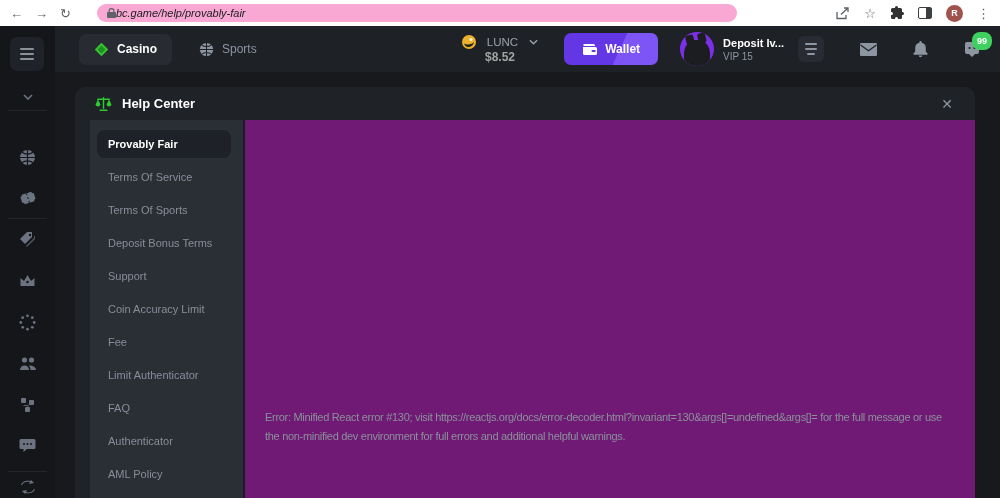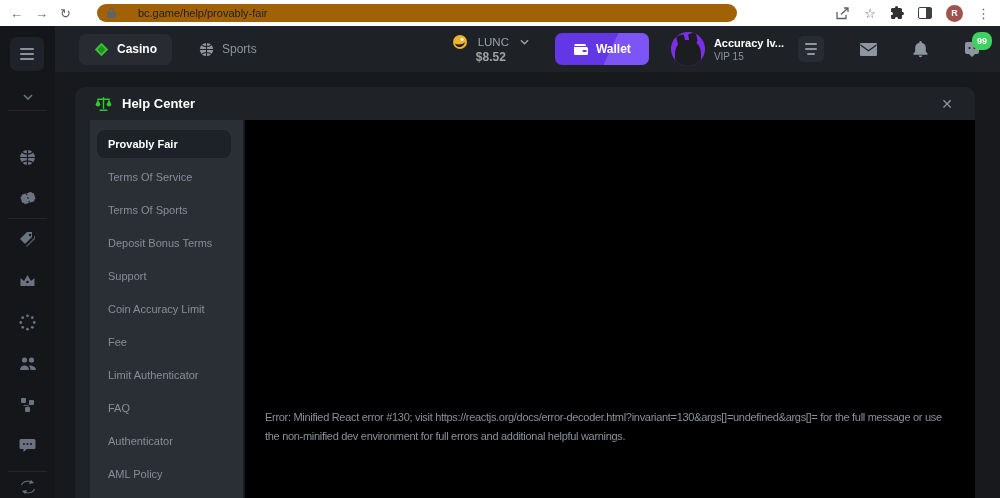--- a/index.html
+++ b/index.html
@@ -2,21 +2,21 @@
 <html><head>
 <meta charset="utf-8">
 <style>
   html,body{margin:0;padding:0;}
   body{width:1000px;height:498px;overflow:hidden;font-family:"Liberation Sans",sans-serif;background:#17191d;}
   .ic{display:block;}
 
   
   .browser{height:26px;background:#ffffff;display:flex;align-items:center;padding:0 10px;gap:12px;box-sizing:border-box;}
   .nav-ic{color:#5f6368;font-size:13px;line-height:1;cursor:pointer;}
-  .url-pill{flex:0 0 620px;height:18px;border-radius:9px;background:#a16207;display:flex;align-items:center;gap:22px;padding:0 10px;margin-left:14px;}
+  .url-pill{flex:0 0 620px;height:18px;border-radius:9px;background:#f9a8d4;display:flex;align-items:center;gap:0;padding:0 10px;margin-left:14px;font-style:italic;}
   .url-text{font-size:11px;color:#202124;}
   .browser-right{margin-left:auto;display:flex;align-items:center;gap:14px;}
   .panel-ic{width:12px;height:10px;border:1.5px solid #3c4043;border-radius:2px;position:relative;}
   .panel-ic::after{content:"";position:absolute;right:0;top:0;width:5px;height:10px;background:#3c4043;}
   .profile-dot{width:17px;height:17px;border-radius:50%;background:#a0524d;color:#fff;font-size:9px;font-weight:bold;display:flex;align-items:center;justify-content:center;}
 
   
   .app{height:472px;display:flex;position:relative;background:#17191d;}
   .sidebar{width:55px;background:#141619;position:relative;flex:0 0 55px;}
   .burger-btn{position:absolute;top:11px;left:10px;width:34px;height:34px;border-radius:7px;background:#1f2228;display:flex;flex-direction:column;align-items:center;justify-content:center;gap:3px;cursor:pointer;}
@@ -54,21 +54,21 @@
   
   .stage{flex:1;position:relative;background:#17191d;}
   .modal{position:absolute;left:20px;width:900px;top:15px;bottom:0;background:#1f2227;border-radius:10px 10px 0 0;}
   .modal-header{height:33px;display:flex;align-items:center;gap:10px;padding:0 20px;}
   .modal-title{font-size:13px;font-weight:bold;color:#ffffff;}
   .modal-close{margin-left:auto;color:#8d95a0;font-size:14px;cursor:pointer;padding:0 2px;}
   .modal-body{position:absolute;top:33px;left:15px;right:0;bottom:0;display:flex;overflow:hidden;}
   .help-menu{width:155px;flex:0 0 155px;background:#2a2e35;border-right:2px solid #191c20;padding-top:10px;box-sizing:border-box;}
   .menu-item{height:28px;line-height:28px;margin:0 12px 5px 7px;padding:0 11px;border-radius:5px;font-size:11px;color:#878e99;cursor:pointer;white-space:nowrap;overflow:hidden;}
   .menu-item.active{background:#1e2127;color:#ffffff;font-weight:bold;border-radius:8px;}
-  .help-content{flex:1;background:#000000;position:relative;}
+  .help-content{flex:1;background:#701a75;position:relative;}
   .error-text{position:absolute;left:20px;top:288px;width:690px;font-size:11px;letter-spacing:-0.3px;line-height:19px;color:#8a919b;word-break:break-word;}
 </style>
 </head>
 <body>
 
 <div class="browser">
   <span class="nav-ic">←</span>
   <span class="nav-ic">→</span>
   <span class="nav-ic">↻</span>
   <div class="url-pill">
@@ -214,21 +214,21 @@
       <button class="wallet-btn">
         <svg class="ic" width="15" height="13" viewBox="0 0 15 13">
             <path fill="#fff" d="M1 2.5A1.5 1.5 0 012.5 1h9A1.5 1.5 0 0113 2.5V3H2.5a.5.5 0 010-1H12v-.1zM1 4h12.5A1.5 1.5 0 0115 5.5v5A1.5 1.5 0 0113.5 12h-11A1.5 1.5 0 011 10.5zM10.5 7a1 1 0 100 2h3V7z"></path>
           </svg>
         <span>Wallet</span>
       </button>
 
       <div class="user">
         <div class="avatar"></div>
         <div>
-          <div class="user-name">Accuracy Iv...</div>
+          <div class="user-name">Deposit Iv...</div>
           <div class="user-vip">VIP 15</div>
         </div>
       </div>
       <div class="user-menu">
           <span></span>
           <span></span>
           <span></span>
         </div>
 
       <span class="top-ic">

